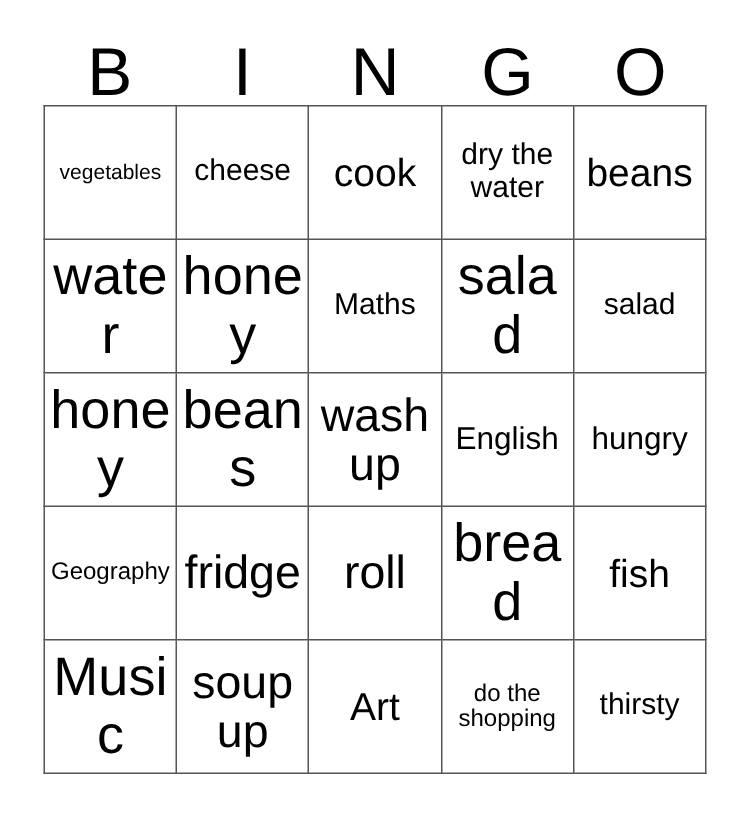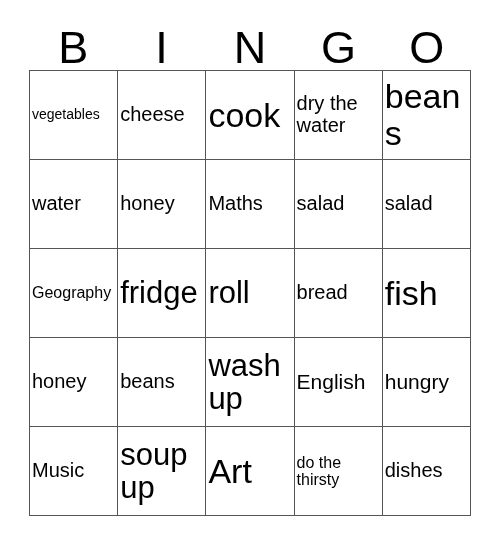--- a/index.html
+++ b/index.html
@@ -47,39 +47,40 @@
     border-collapse: collapse;
     table-layout: fixed;
     border: 1px solid #555555;
   }
   #bingo-grid tr {
     height: 89px;
   }
   #bingo-grid td {
     border: 1px solid #555555;
     width: 20%;
+    text-align: center;
     vertical-align: middle;
     padding: 0 2px;
     overflow: hidden;
   }
   .cell-text {
     display: block;
     line-height: 1.08;
     color: #000000;
     word-wrap: break-word;
   }
 
   
   .fs-xs   { font-size: 14px; }
   .fs-s    { font-size: 16px; }
   .fs-sm   { font-size: 21px; }
   .fs-m    { font-size: 20px; }
-  .fs-l    { font-size: 20px; }
+  .fs-l    { font-size: 36px; }
   .fs-xl   { font-size: 31px; }
-  .fs-xxl  { font-size: 34px; }
+  .fs-xxl  { font-size: 26px; }
 </style>
 </head>
 <body>
 
 <div id="bingo-card">
 
   <div id="bingo-header">
     <div class="header-letter">B</div>
     <div class="header-letter">I</div>
     <div class="header-letter">N</div>
@@ -118,65 +119,65 @@
           </td>
         <td>
             <span class="cell-text fs-l">salad</span>
           </td>
         <td>
             <span class="cell-text fs-m">salad</span>
           </td>
       </tr>
       <tr>
         <td>
+            <span class="cell-text fs-l">honey</span>
+          </td>
+        <td>
+            <span class="cell-text fs-l">beans</span>
+          </td>
+        <td>
+            <span class="cell-text fs-xl">wash up</span>
+          </td>
+        <td>
+            <span class="cell-text fs-sm">English</span>
+          </td>
+        <td>
+            <span class="cell-text fs-sm">hungry</span>
+          </td>
+      </tr>
+      <tr>
+        <td>
             <span class="cell-text fs-s">Geography</span>
           </td>
         <td>
             <span class="cell-text fs-xl">fridge</span>
           </td>
         <td>
             <span class="cell-text fs-xl">roll</span>
           </td>
         <td>
             <span class="cell-text fs-l">bread</span>
           </td>
         <td>
             <span class="cell-text fs-xxl">fish</span>
           </td>
       </tr>
       <tr>
         <td>
-            <span class="cell-text fs-l">honey</span>
-          </td>
-        <td>
-            <span class="cell-text fs-l">beans</span>
-          </td>
-        <td>
-            <span class="cell-text fs-xl">wash up</span>
-          </td>
-        <td>
-            <span class="cell-text fs-sm">English</span>
-          </td>
-        <td>
-            <span class="cell-text fs-sm">hungry</span>
-          </td>
-      </tr>
-      <tr>
-        <td>
             <span class="cell-text fs-l">Music</span>
           </td>
         <td>
             <span class="cell-text fs-xl">soup up</span>
           </td>
         <td>
             <span class="cell-text fs-xxl">Art</span>
           </td>
         <td>
-            <span class="cell-text fs-s">do the thirsty</span>
+            <span class="cell-text fs-s">do the shopping</span>
           </td>
         <td>
-            <span class="cell-text fs-m">dishes</span>
+            <span class="cell-text fs-m">thirsty</span>
           </td>
       </tr>
     </tbody>
   </table>
 
 </div>
 
 </body></html>

